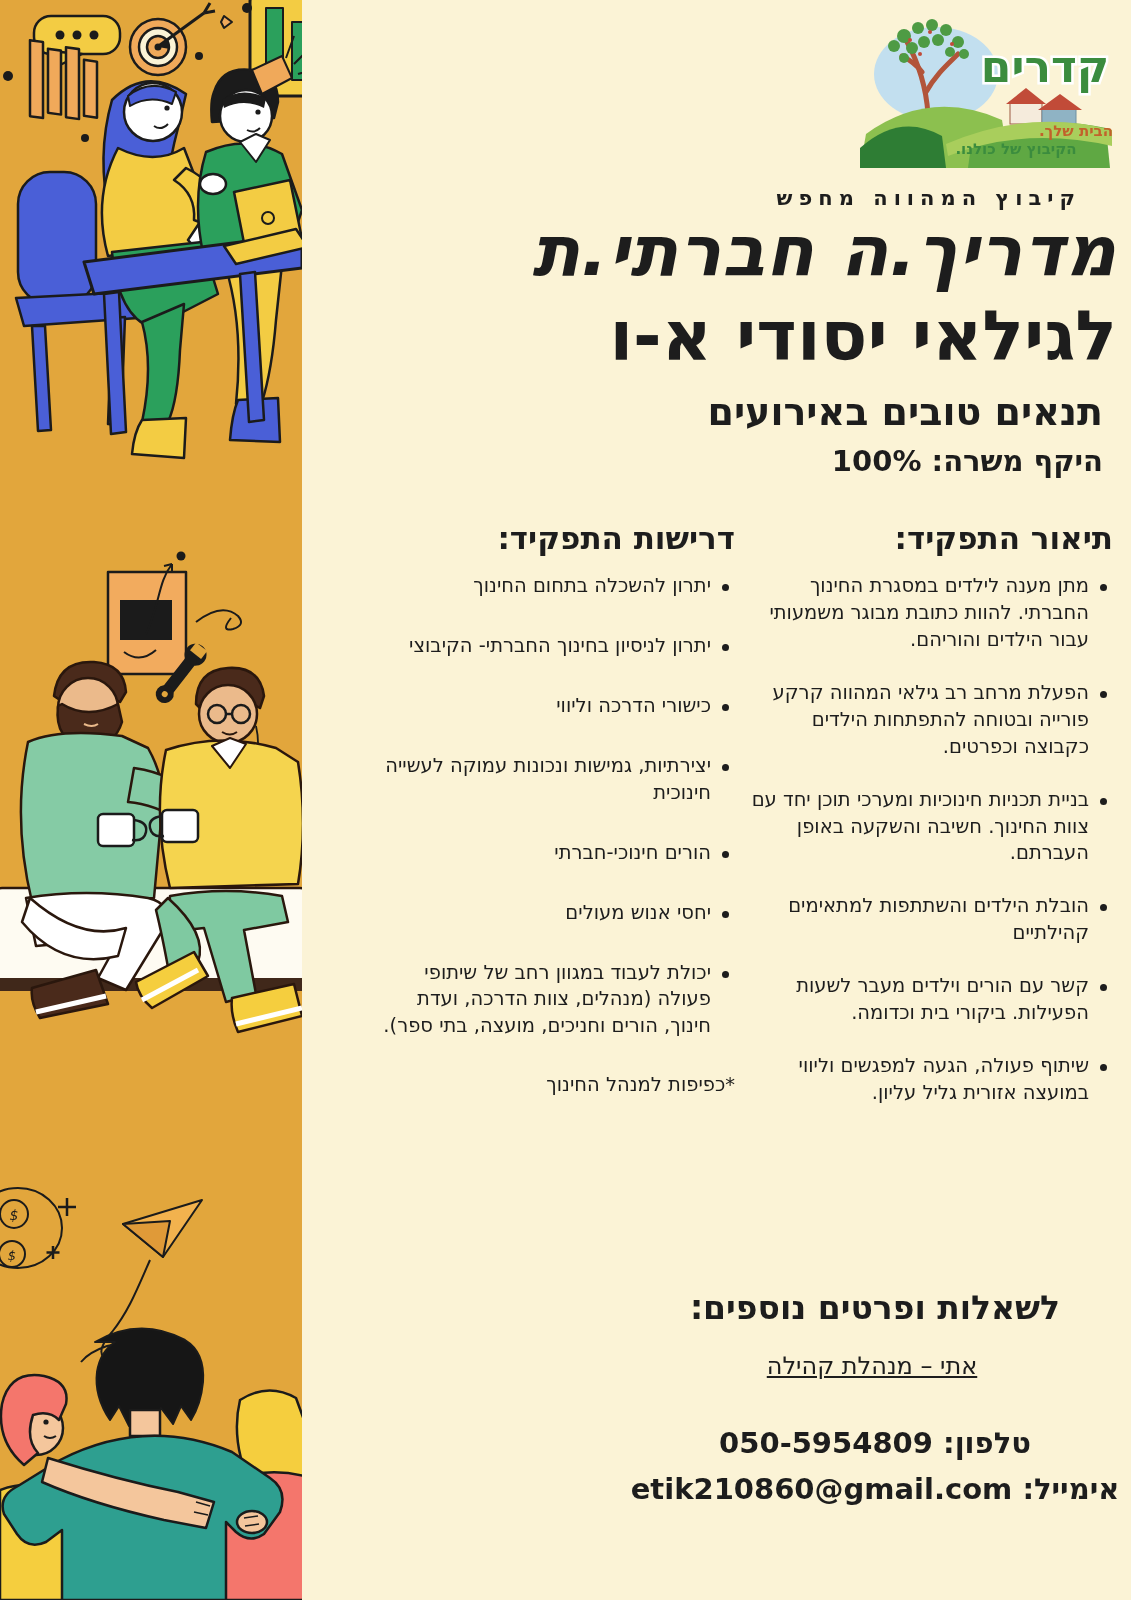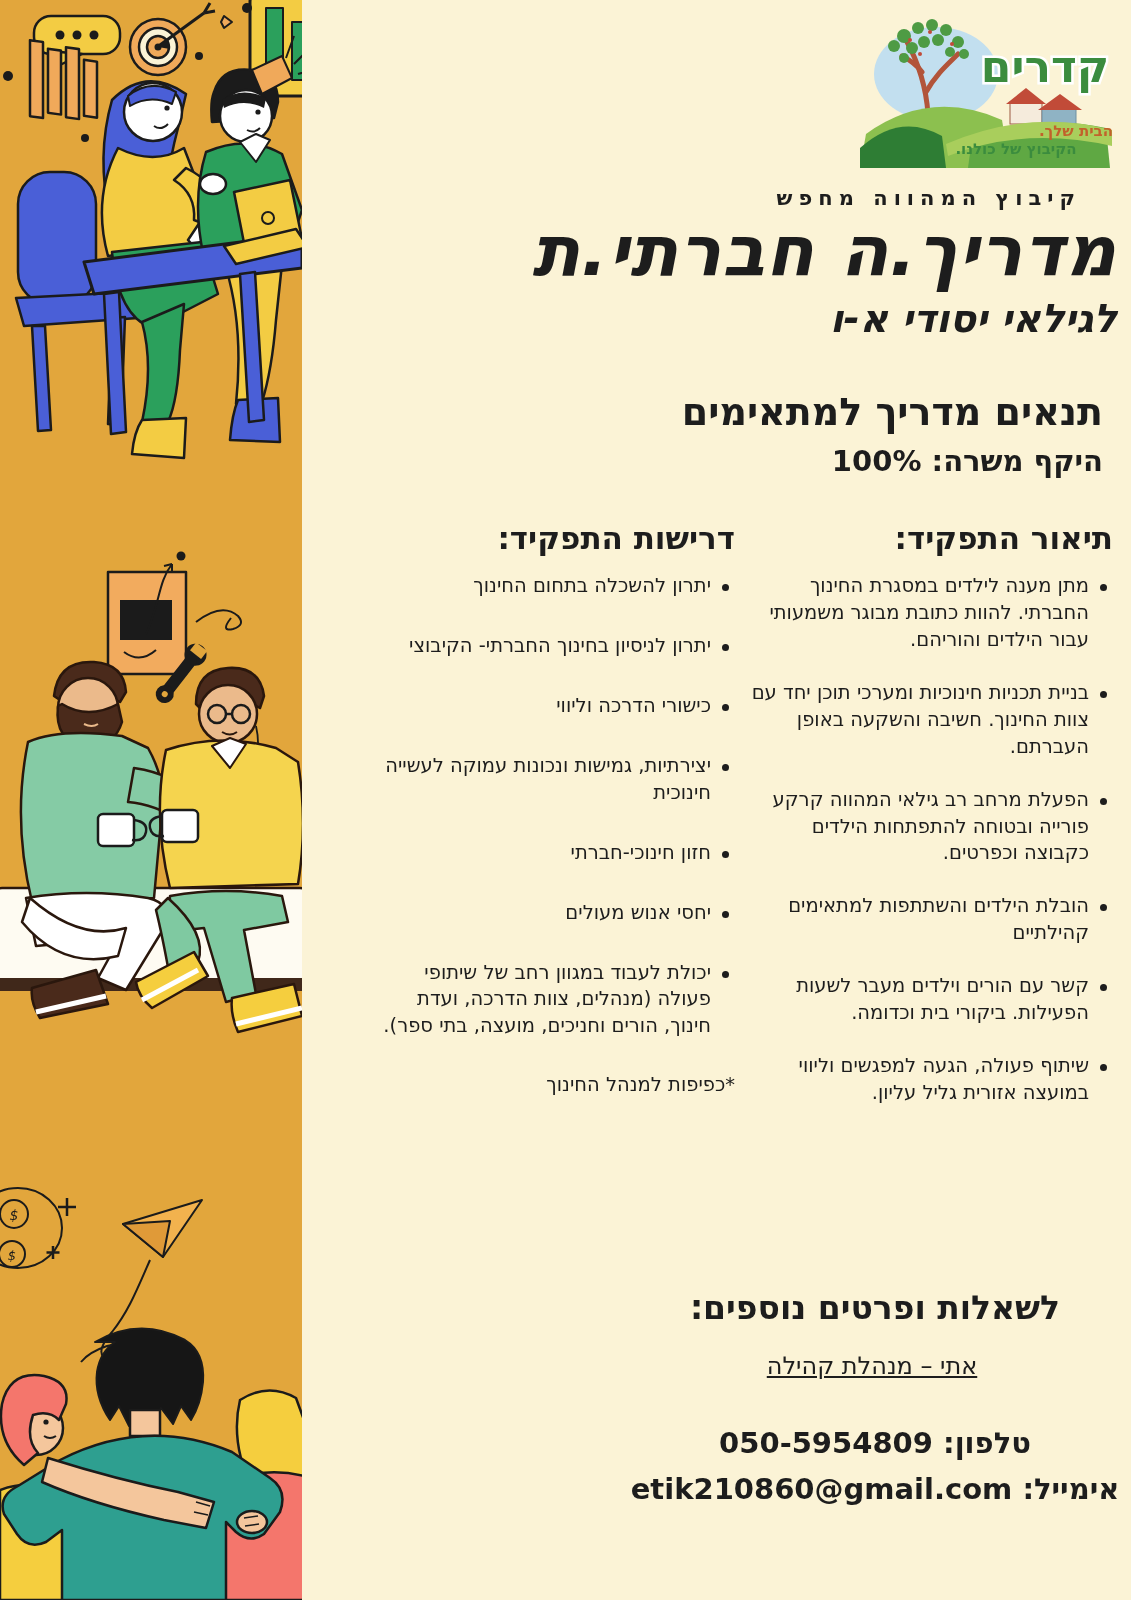--- a/index.html
+++ b/index.html
@@ -28,21 +28,21 @@
   .kicker{
     position:absolute;top:186px;right:50px;
     font-size:21px;font-weight:bold;letter-spacing:6px;
   }
   .title-block{position:absolute;top:206px;right:14px;left:0;}
   .title-line1{
     display:block;font-size:70px;line-height:1.3;font-weight:bold;font-style:italic;
     letter-spacing:1px;
   }
   .title-line2{
-    display:block;font-size:39px;line-height:1.15;font-weight:bold;font-style:italic;
+    display:block;font-size:69px;line-height:1.15;font-weight:bold;
   }
   .subtitle{
     position:absolute;top:390px;right:28px;
     font-size:38px;font-weight:bold;
   }
   .scope{
     position:absolute;top:444px;right:28px;
     font-size:29px;font-weight:bold;
   }
 
@@ -357,54 +357,54 @@
         <text x="216" y="124" text-anchor="middle" font-size="15" font-weight="bold" fill="#C2622B">הבית שלך.</text>
         <text x="156" y="142" text-anchor="middle" font-size="15" font-weight="bold" fill="#3B8C3E">הקיבוץ של כולנו.</text>
       </svg>
     </div>
 
     <div class="kicker">קיבוץ המהווה מחפש</div>
     <h1 class="title-block" style="margin:0;">
       <span class="title-line1">מדריך.ה חברתי.ת</span>
       <span class="title-line2">לגילאי יסודי א-ו</span>
     </h1>
-    <div class="subtitle">תנאים מדריך למתאימים</div>
+    <div class="subtitle">תנאים טובים באירועים</div>
     <div class="scope">היקף משרה: 100%</div>
 
     <section class="columns">
       <div class="col col-desc">
         <h2>תיאור התפקיד:</h2>
         <ul class="bullets">
 
             <li><span>מתן מענה לילדים במסגרת החינוך החברתי. להוות כתובת מבוגר משמעותי עבור הילדים והוריהם.</span></li>
 
+            <li><span>הפעלת מרחב רב גילאי המהווה קרקע פורייה ובטוחה להתפתחות הילדים כקבוצה וכפרטים.</span></li>
+
             <li><span>בניית תכניות חינוכיות ומערכי תוכן יחד עם צוות החינוך. חשיבה והשקעה באופן העברתם.</span></li>
-
-            <li><span>הפעלת מרחב רב גילאי המהווה קרקע פורייה ובטוחה להתפתחות הילדים כקבוצה וכפרטים.</span></li>
 
             <li><span>הובלת הילדים והשתתפות למתאימים קהילתיים</span></li>
 
             <li><span>קשר עם הורים וילדים מעבר לשעות הפעילות. ביקורי בית וכדומה.</span></li>
 
             <li><span>שיתוף פעולה, הגעה למפגשים וליווי במועצה אזורית גליל עליון.</span></li>
           </ul>
       </div>
       <div class="col col-req">
         <h2>דרישות התפקיד:</h2>
         <ul class="bullets">
 
             <li><span>יתרון להשכלה בתחום החינוך</span></li>
 
             <li><span>יתרון לניסיון בחינוך החברתי- הקיבוצי</span></li>
 
             <li><span>כישורי הדרכה וליווי</span></li>
 
             <li><span>יצירתיות, גמישות ונכונות עמוקה לעשייה חינוכית</span></li>
 
-            <li><span>חזון חינוכי-חברתי</span></li>
+            <li><span>הורים חינוכי-חברתי</span></li>
 
             <li><span>יחסי אנוש מעולים</span></li>
 
             <li><span>יכולת לעבוד במגוון רחב של שיתופי פעולה (מנהלים, צוות הדרכה, ועדת חינוך, הורים וחניכים, מועצה, בתי ספר).</span></li>
           </ul>
         <div class="footnote">*כפיפות למנהל החינוך</div>
       </div>
     </section>
 
     <section class="contact">

